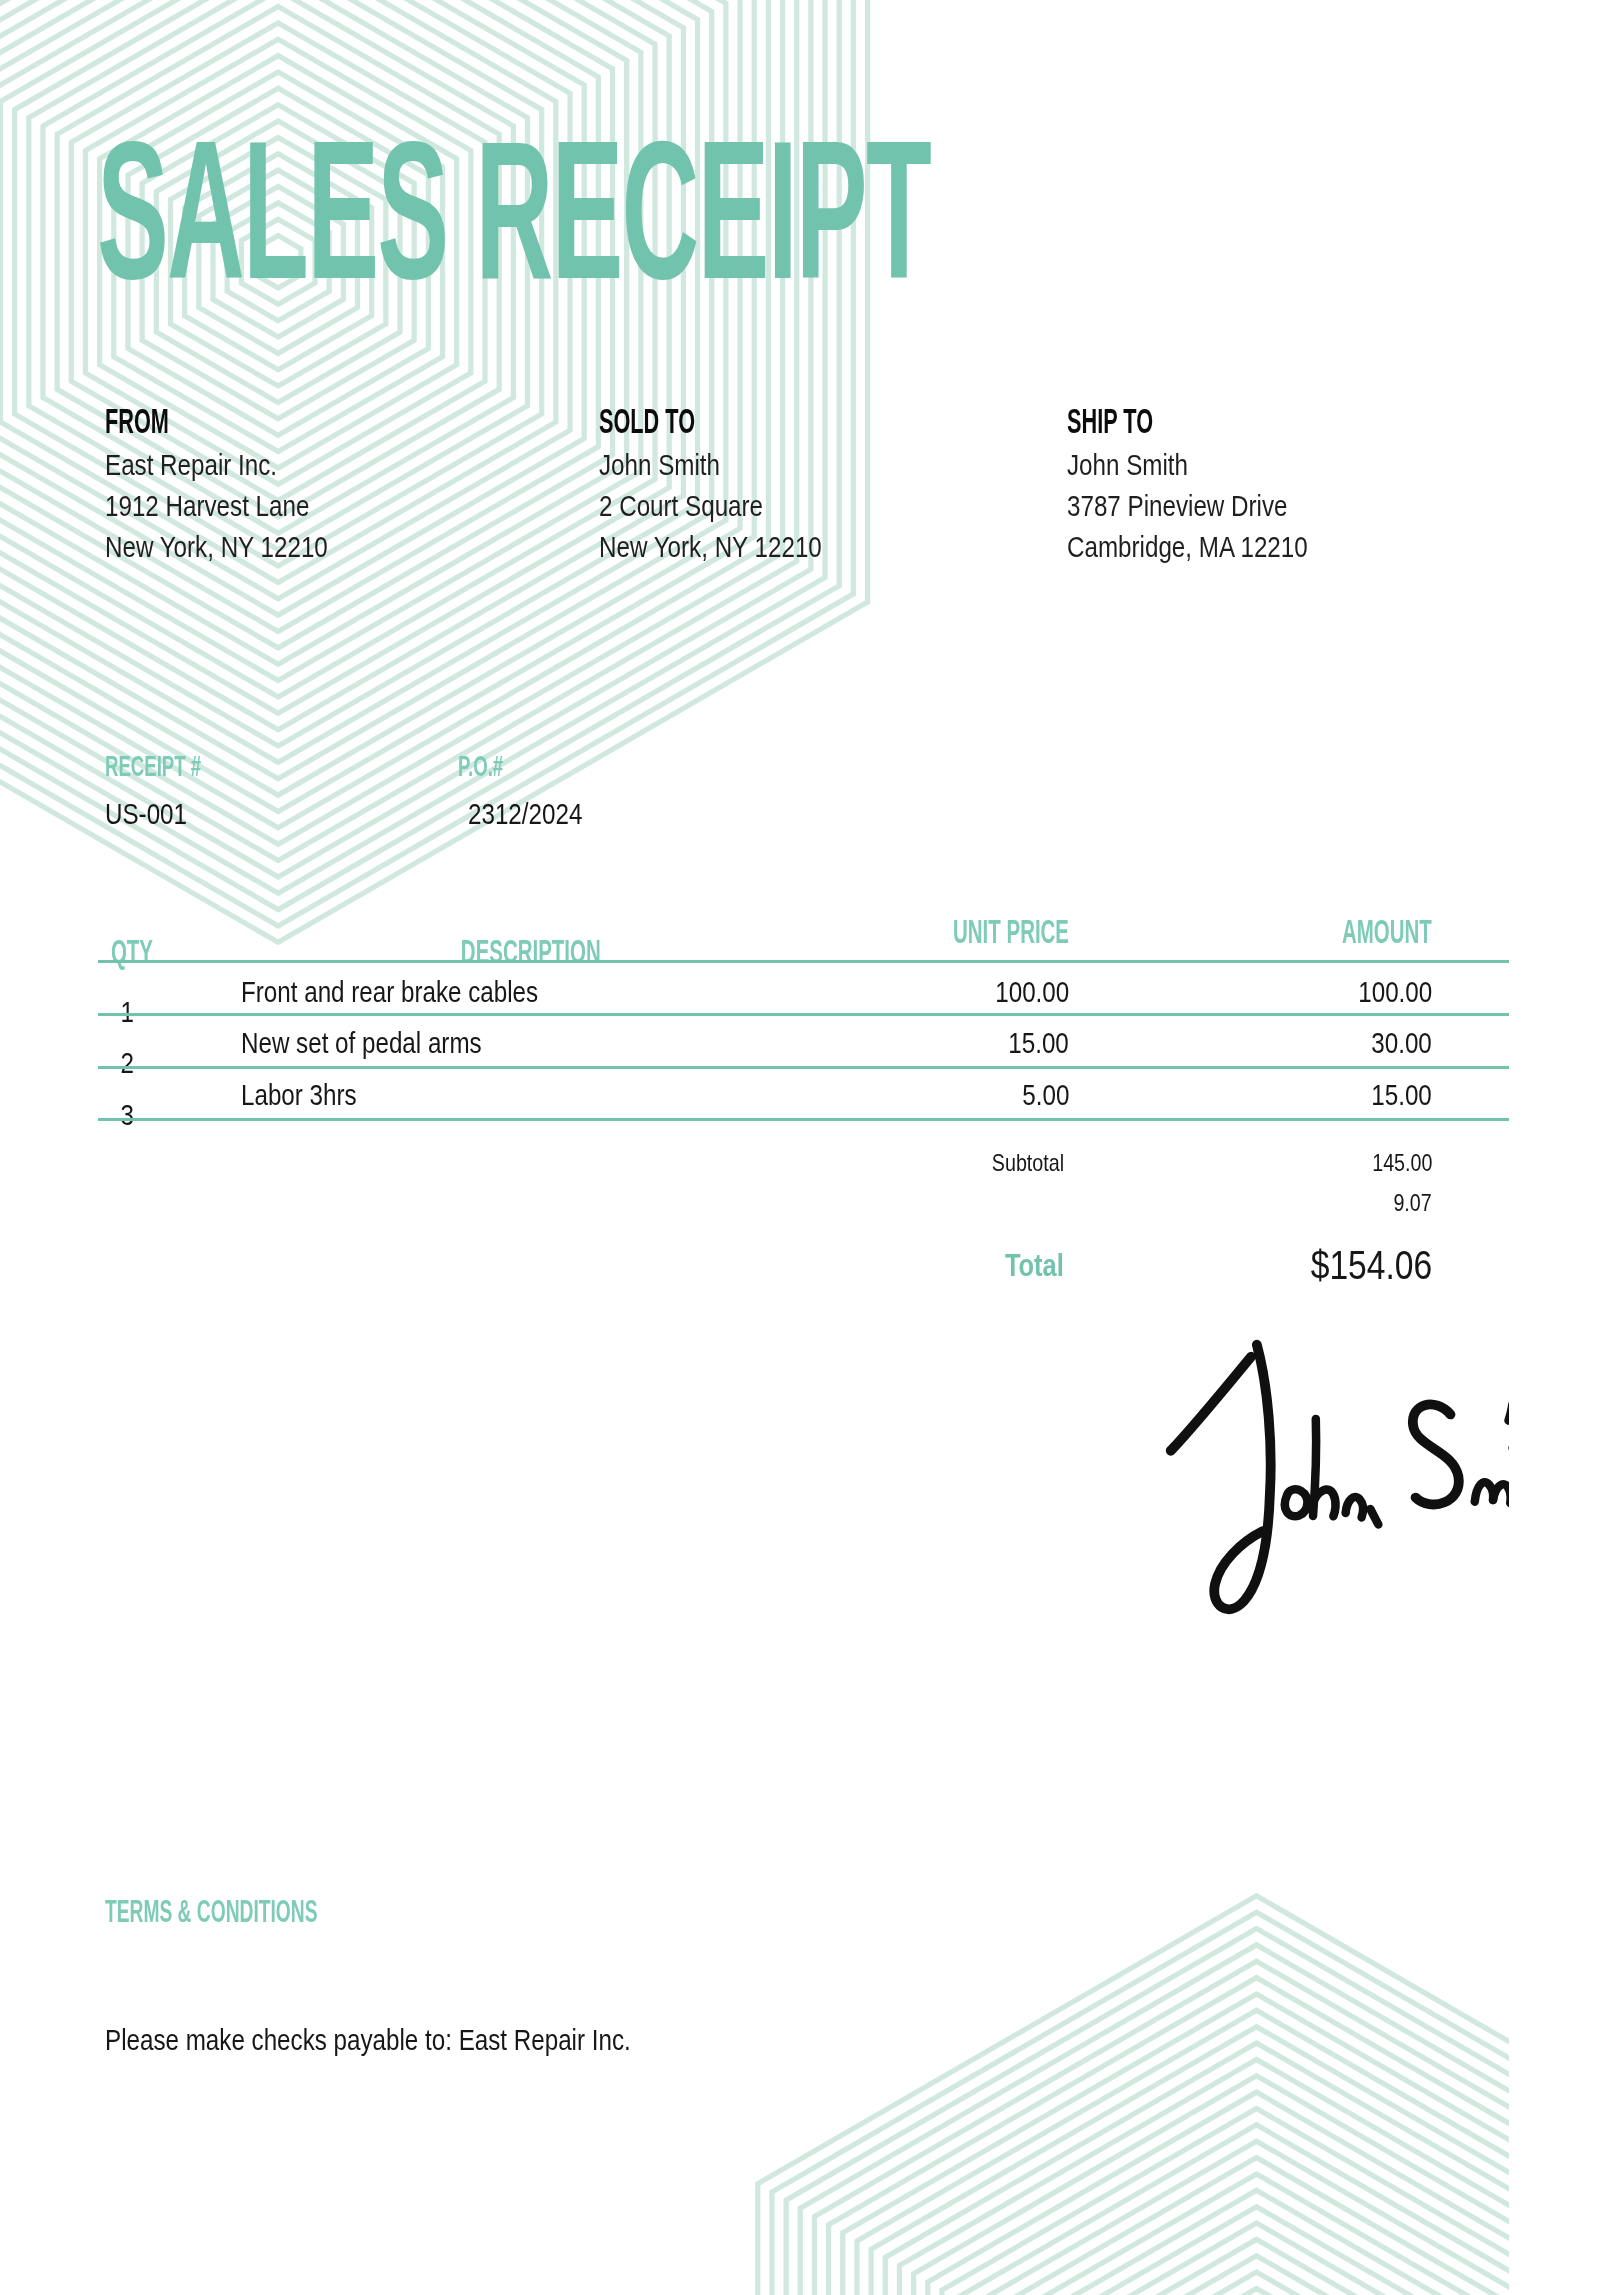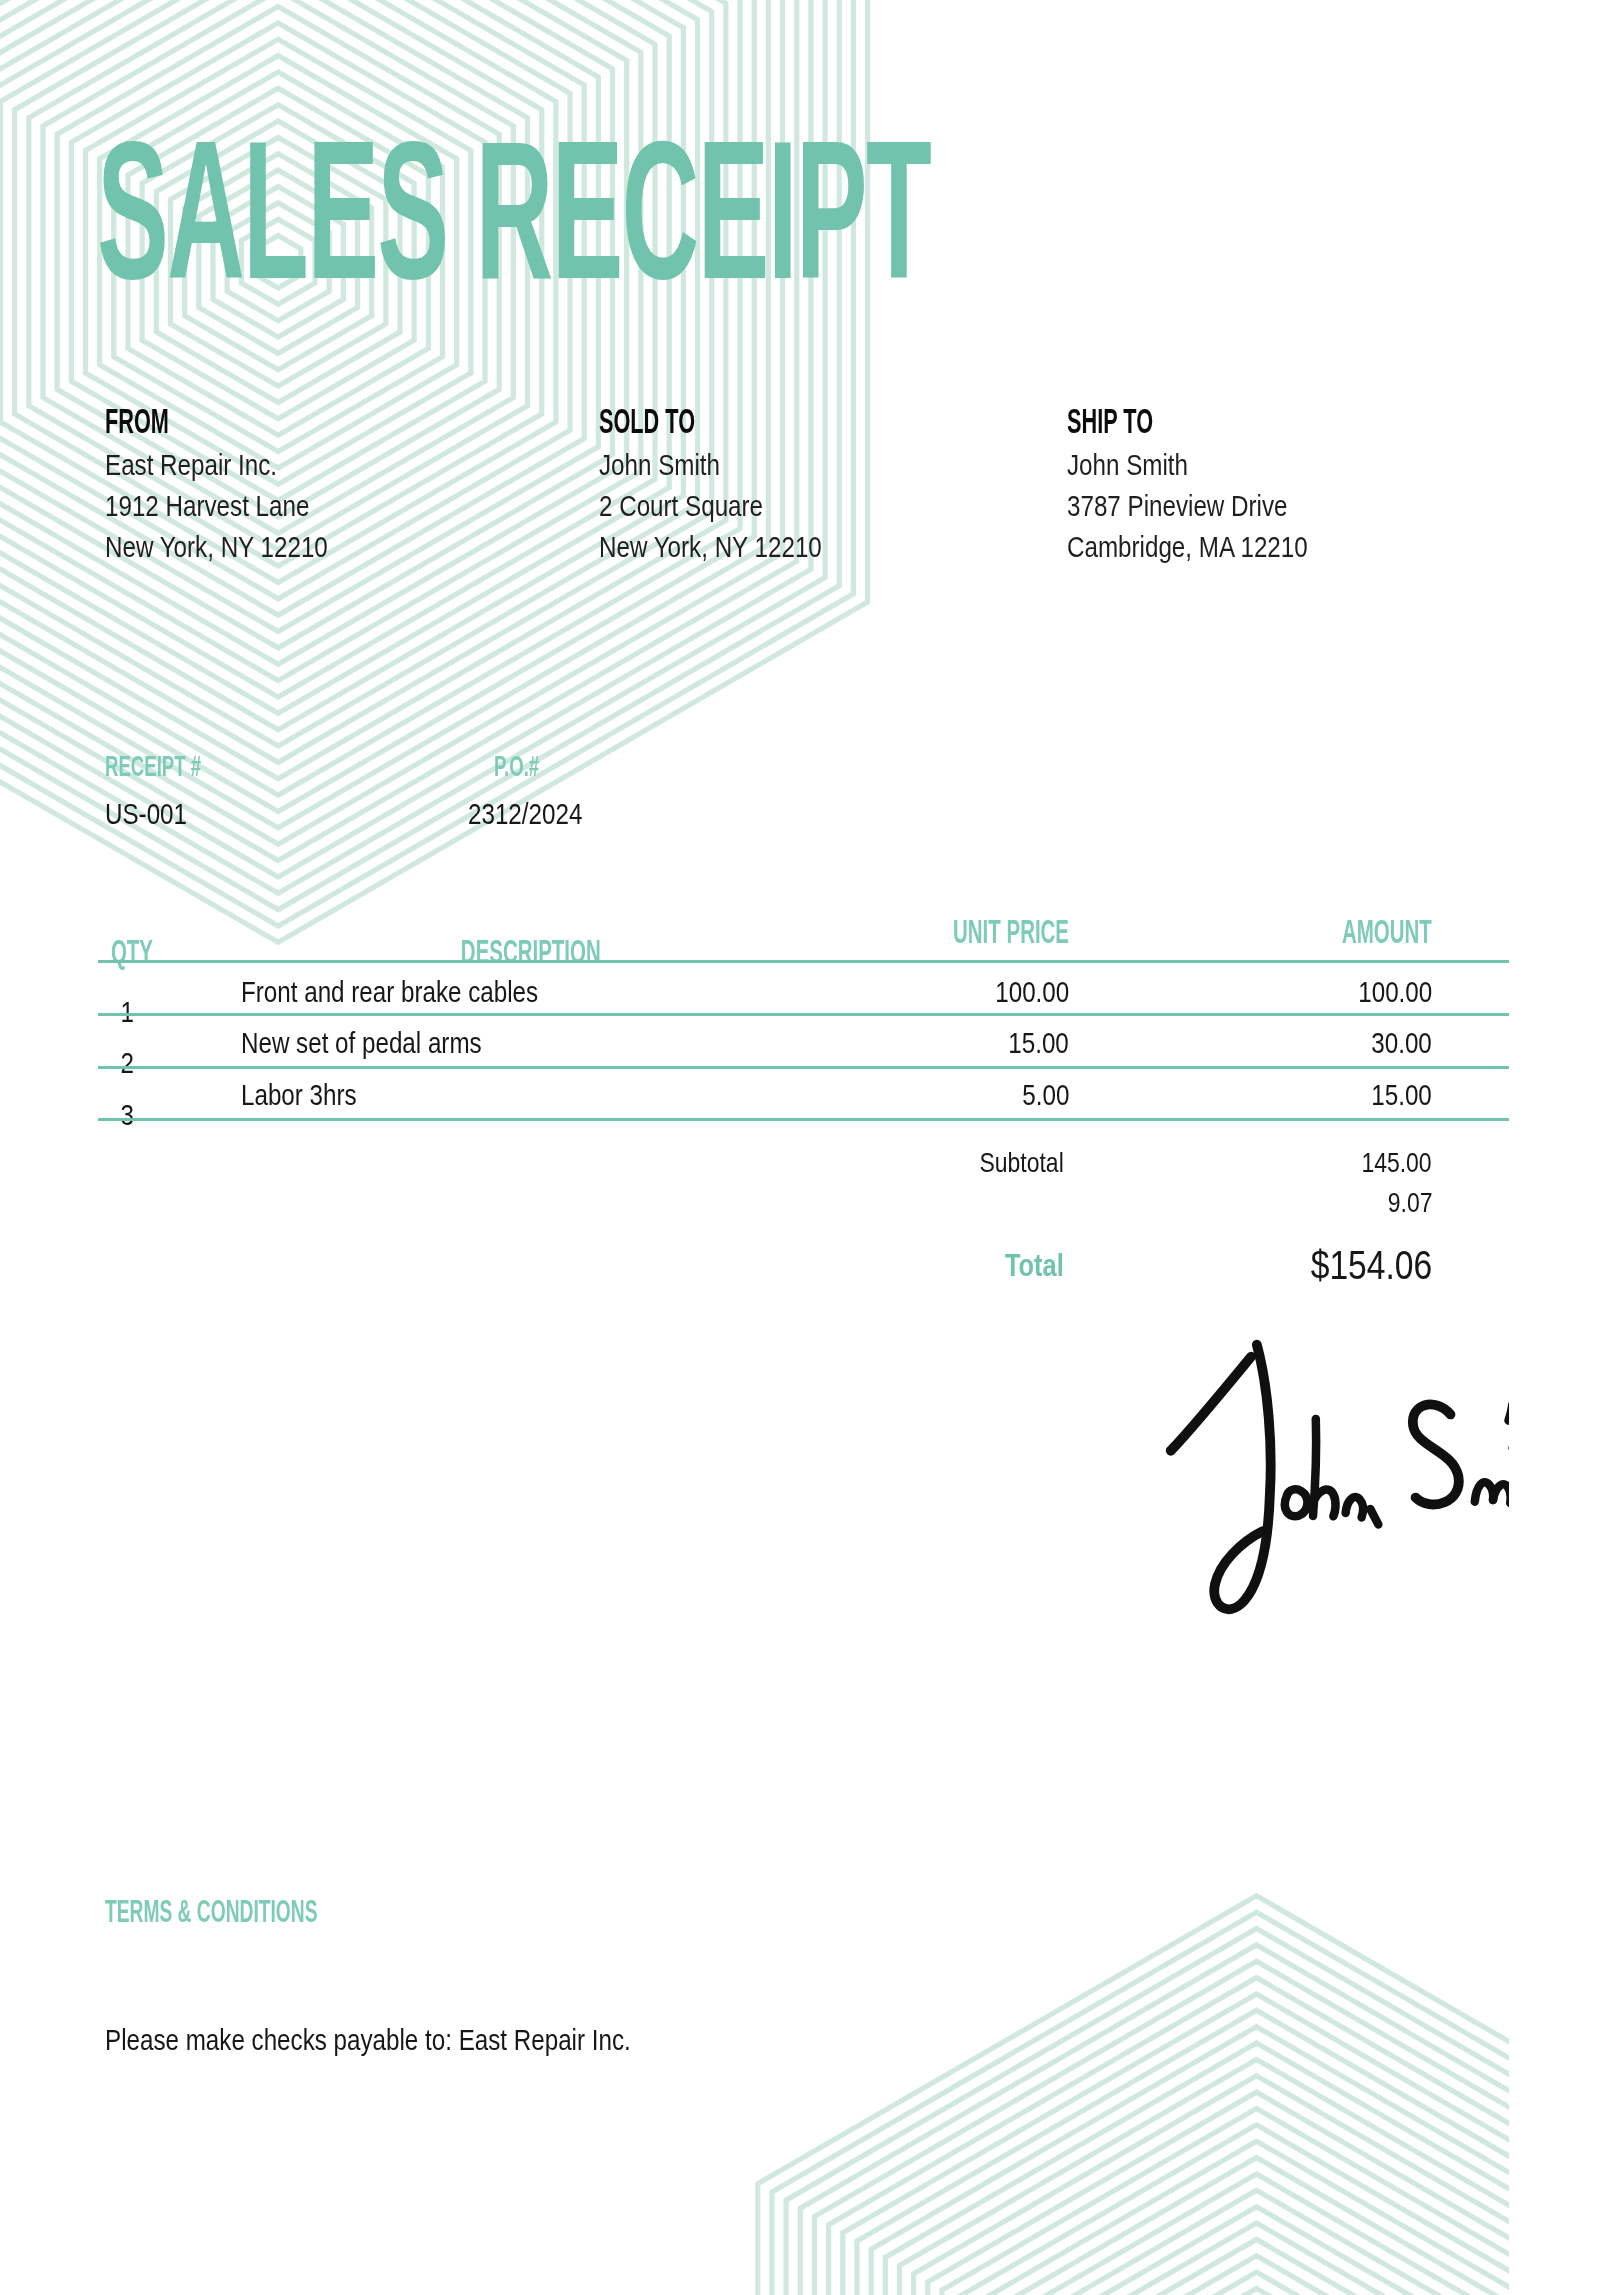--- a/index.html
+++ b/index.html
@@ -30,21 +30,21 @@
 
   .meta-label{font-size:30px;line-height:30px;color:var(--accent-light);font-weight:700;}
   .meta-value{font-size:29.5px;line-height:41px;}
 
   .th{font-size:33px;line-height:33px;color:var(--accent-light);font-weight:700;}
   .rule{position:absolute;left:98px;width:1448px;height:3.3px;background:var(--accent);}
   .cell{font-size:29.5px;line-height:46px;height:46px;}
   .right-block{text-align:right;}
   .center-block{text-align:center;margin-top:20px;}
 
-  .tot{font-size:28px;line-height:41px;}
+  .tot{font-size:24px;line-height:41px;}
   .total-label{font-size:31px;line-height:43px;font-weight:700;color:var(--accent);}
   .total-value{font-size:41px;line-height:43px;}
 
   .terms-label{font-size:31px;line-height:31px;color:var(--accent-light);font-weight:700;}
   .terms-line{font-size:29.5px;line-height:41px;}
 
   .sig{position:absolute;left:1147px;top:1320px;width:419px;height:301px;
        transform:rotate(-3deg);}
   .sig path{fill:none;stroke:#101010;stroke-width:13;stroke-linecap:round;stroke-linejoin:round;}
   .sig path.thick{stroke-width:15;}
@@ -155,21 +155,21 @@
     <div><span class="cx">3787 Pineview Drive</span></div>
     <div><span class="cx">Cambridge, MA 12210</span></div>
   </div>
 
   <div class="abs disp meta-label" style="left:105px;top:751px;">
     <span class="cx">RECEIPT #</span>
   </div>
   <div class="abs meta-value" style="left:105px;top:793px;">
     <span class="cx">US-001</span>
   </div>
-  <div class="abs disp meta-label" style="left:458px;top:751px;margin-left:36px;">
+  <div class="abs disp meta-label" style="left:458px;top:751px;">
     <span class="cx">P.O.#</span>
   </div>
   <div class="abs meta-value" style="left:468px;top:793px;">
     <span class="cx">2312/2024</span>
   </div>
 
   <div class="abs disp th center-block" style="left:98px;top:915px;width:59px;">
     <span class="cx c">QTY</span>
   </div>
   <div class="abs disp th center-block" style="left:367px;top:915px;width:327px;">

